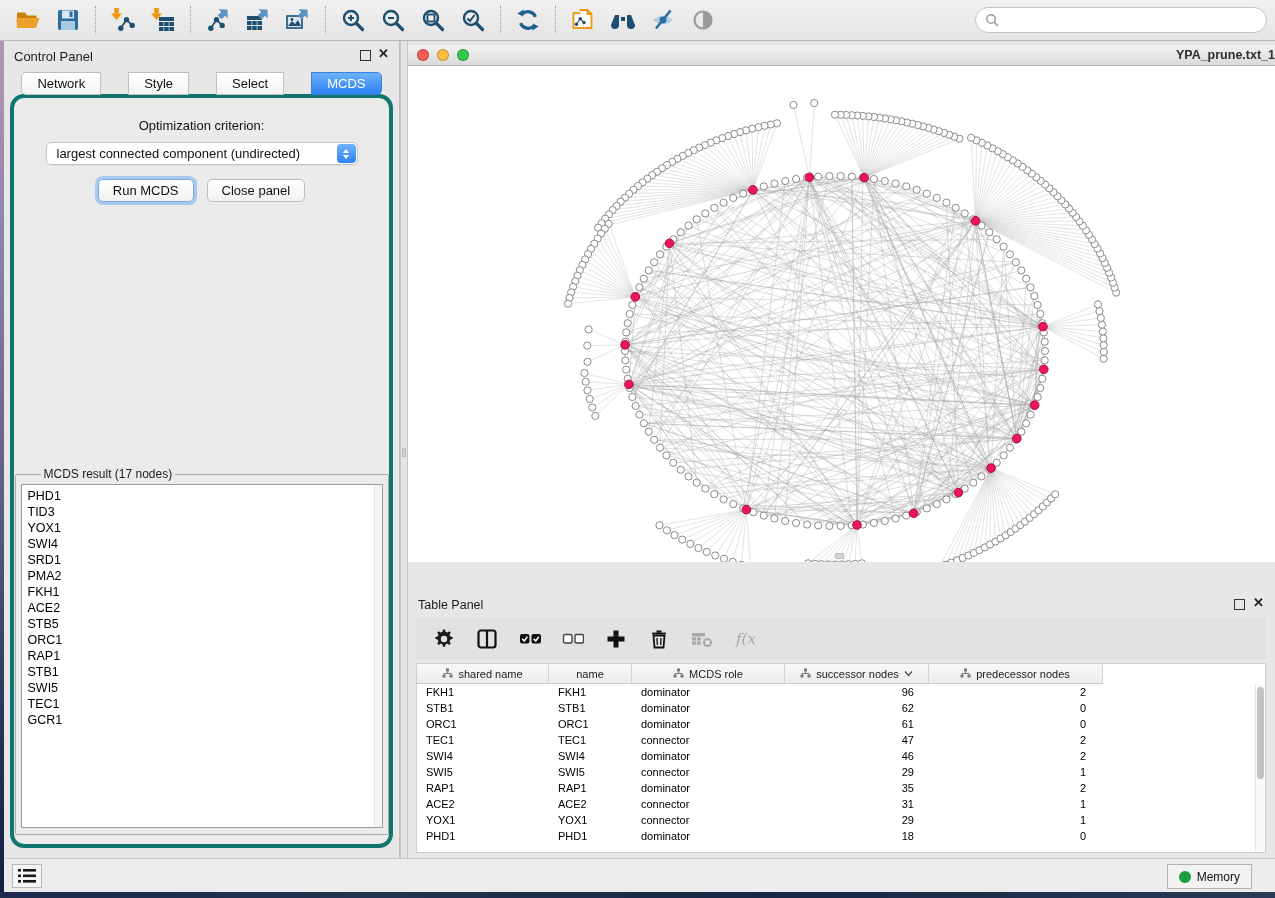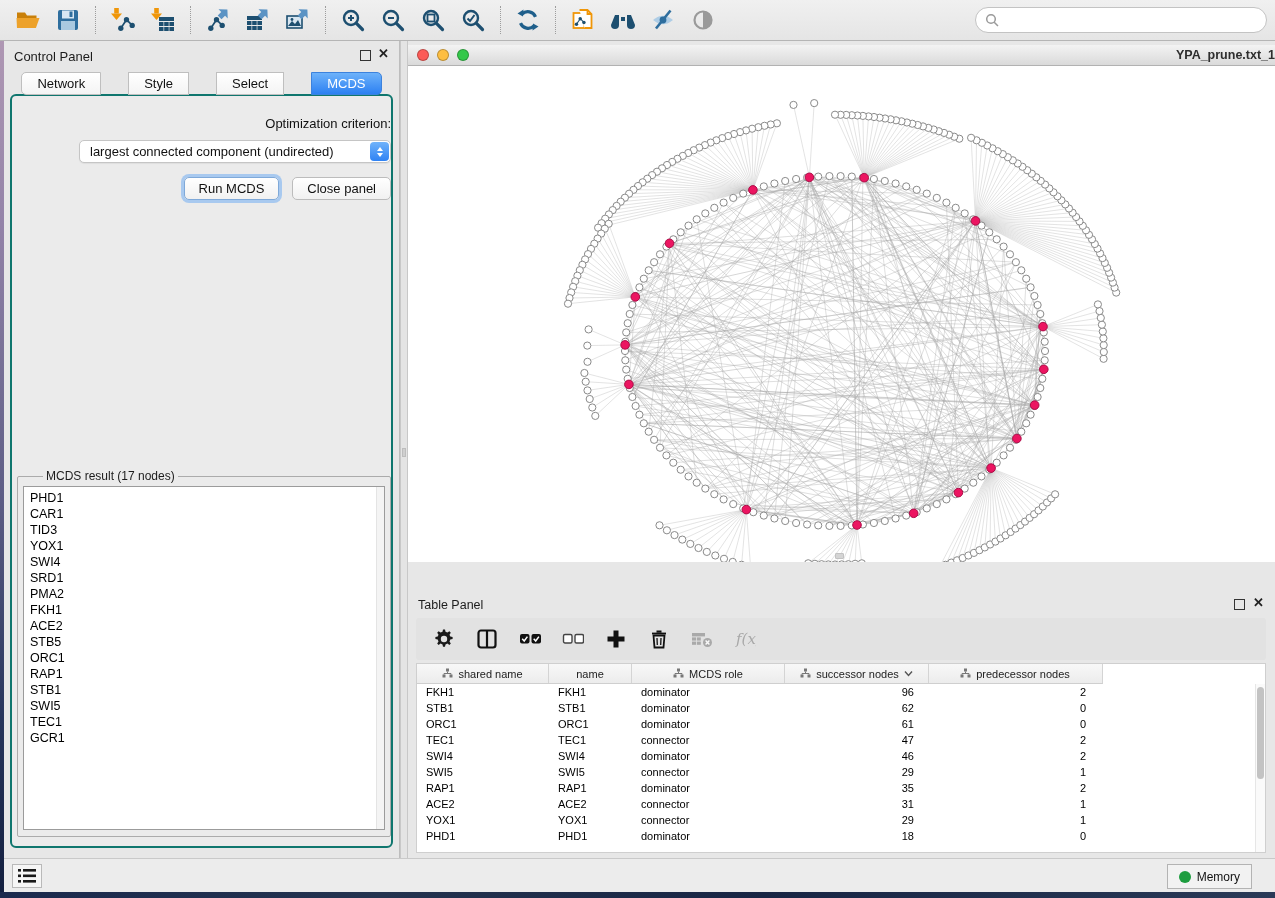--- a/index.html
+++ b/index.html
@@ -31,22 +31,22 @@
   .float-btn { position:absolute; top:9px; width:11px; height:11px; border:1.5px solid #333; background:transparent; }
   .close-btn { position:absolute; top:6px; font-size:13px; font-weight:700; color:#222; line-height:14px; }
   .control-panel .float-btn { right:28px; } .control-panel .close-btn { right:10px; }
   .cp-tabs { position:absolute; left:0; top:31px; width:100%; display:flex; justify-content:center; z-index:3;gap:28px; }
   .tab-seg { padding:3px 15px; font-size:13px; background:linear-gradient(#ffffff,#f4f4f4);
     border:1px solid #bfbfbf; margin-left:-1px; color:#111; }
   .tab-seg:first-child { border-radius:5px 0 0 5px; margin-left:0; }
   .tab-seg:last-child { border-radius:0 5px 5px 0; }
   .tab-seg.selected { background:linear-gradient(#6db2fa,#2c80f2); color:#fff; border-color:#3c82dd; }
   .cp-inner { position:absolute; left:6px; right:6px; top:53px; bottom:10px;
-    background:#ebebeb; border:2px solid #0f766e; border-radius:6px;
-    display:flex; flex-direction:column; align-items:flex-end; }
+    background:#ebebeb; border:4px solid #0f766e; border-radius:14px;
+    display:flex; flex-direction:column; align-items:center; }
   .opt-label { margin-top:20px; font-size:13px; }
   .mac-select { margin-top:9px; width:312px; height:23px; background:#fff; border:1px solid #c5c5c5;
     border-radius:5px; position:relative; display:flex; align-items:center;
     padding:0 26px 0 10px; font-size:13px; box-shadow:0 1px 1px rgba(0,0,0,.06); }
   .select-stepper { position:absolute; right:1px; top:1px; width:19px; height:19px; border-radius:4px;
     background:linear-gradient(#70b3fa,#2f82f4); display:flex; flex-direction:column;
     align-items:center; justify-content:center; gap:2px; }
   .chev-up { width:0; height:0; border-left:3.5px solid transparent; border-right:3.5px solid transparent; border-bottom:4.5px solid #fff; }
   .chev-down { width:0; height:0; border-left:3.5px solid transparent; border-right:3.5px solid transparent; border-top:4.5px solid #fff; }
   .btn-row { margin-top:14px; display:flex; gap:13px; }
@@ -316,21 +316,20 @@
     <div class="btn-row">
       <div class="mac-btn focused">Run MCDS</div>
       <div class="mac-btn">Close panel</div>
     </div>
     <div class="cp-spacer"></div>
     <fieldset class="result-group">
       <legend>MCDS result (17 nodes)</legend>
       <div class="result-list" id="result-list">
         <div class="result-scroll"></div>
       <div class="result-item">PHD1</div>
-          <div class="result-item">CAR1</div>
           <div class="result-item">TID3</div>
           <div class="result-item">YOX1</div>
           <div class="result-item">SWI4</div>
           <div class="result-item">SRD1</div>
           <div class="result-item">PMA2</div>
           <div class="result-item">FKH1</div>
           <div class="result-item">ACE2</div>
           <div class="result-item">STB5</div>
           <div class="result-item">ORC1</div>
           <div class="result-item">RAP1</div>

